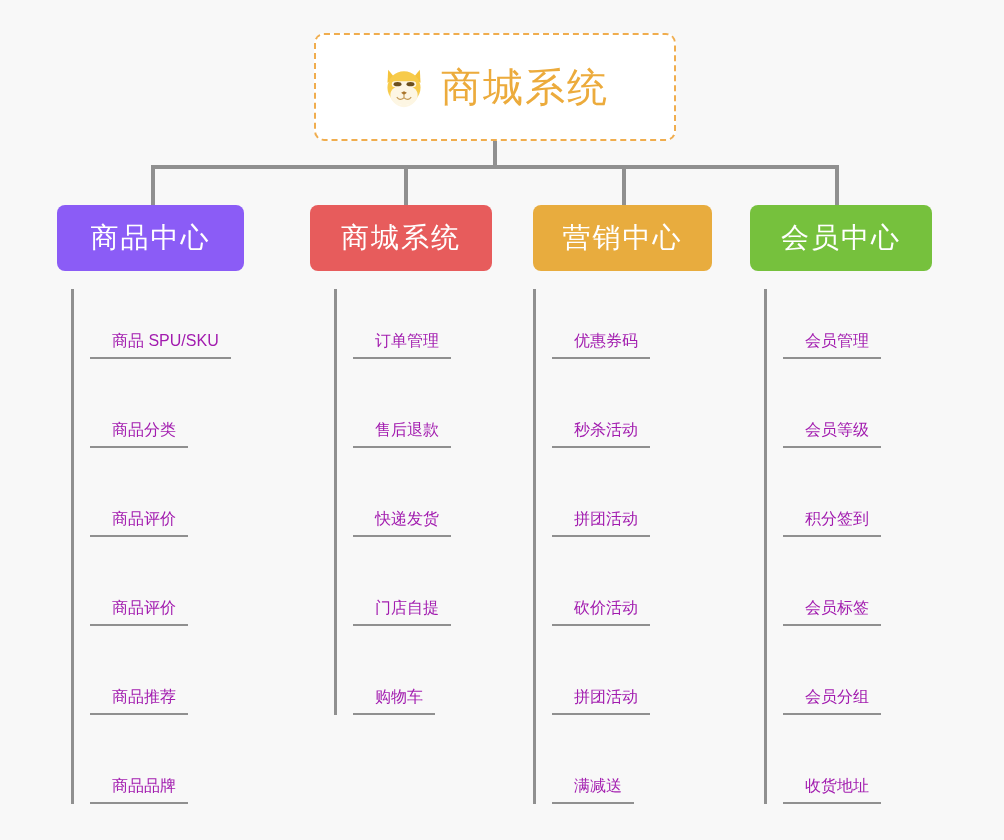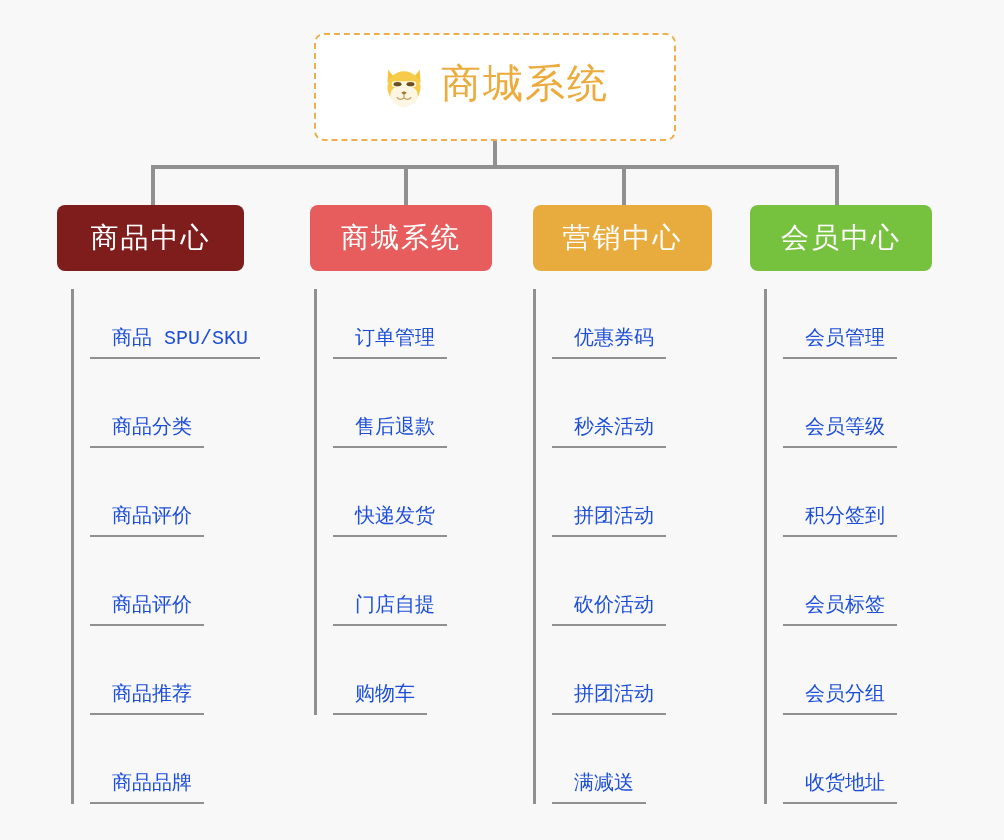--- a/index.html
+++ b/index.html
@@ -13,21 +13,20 @@
     background: #f8f8f8;
     font-family: "Liberation Sans", "DejaVu Sans", sans-serif;
     overflow: hidden;
   }
 
   #mindmap {
     position: relative;
     width: 995px;
     height: 840px;
     background: #f8f8f8;
-    font-family: Liberation Mono, monospace;
   }
 
   
   .root-node {
     position: absolute;
     left: 314px;
     top: 33px;
     width: 362px;
     height: 108px;
     box-sizing: border-box;
@@ -116,34 +115,34 @@
 
   
   .leaf-list {
     position: relative;
     margin-top: 18px;
     padding-left: 16px;
     border-left: 3px solid #909090;
     width: 230px;
   }
   .branch-1 .leaf-list { margin-left: 14px; }
-  .branch-2 .leaf-list { margin-left: 4px; }
+  .branch-2 .leaf-list { margin-left: 24px; }
   .branch-3 .leaf-list { margin-left: 0; }
   .branch-4 .leaf-list { margin-left: 14px; }
 
   .leaf-item {
     height: 89px;
     display: flex;
     align-items: flex-end;
     box-sizing: border-box;
   }
   .leaf-label {
     display: inline-block;
-    font-size: 20px;
-    color: #1d4ed8;
+    font-size: 16px;
+    color: #a21caf;
     line-height: 1.1;
     padding: 0 12px 7px 22px;
     border-bottom: 2px solid #909090;
     white-space: nowrap;
   }
 
   
   .leaf-item:first-child { height: 70px; }
 </style>
 </head>
@@ -174,21 +173,21 @@
   <div class="connector-layer">
     <div class="conn conn-v-root" style="background: rgb(144, 144, 144);"></div>
     <div class="conn conn-h-bus" style="background: rgb(144, 144, 144);"></div>
     <div class="conn conn-v-1" style="background: rgb(144, 144, 144);"></div>
     <div class="conn conn-v-2" style="background: rgb(144, 144, 144);"></div>
     <div class="conn conn-v-3" style="background: rgb(144, 144, 144);"></div>
     <div class="conn conn-v-4" style="background: rgb(144, 144, 144);"></div>
   </div>
 
   <div class="branch branch-1">
-    <div class="branch-head" style="background: #7f1d1d;">
+    <div class="branch-head" style="background: #8b5cf6;">
       <span>商品中心</span>
     </div>
     <div class="leaf-list">
       <div class="leaf-item">
           <span class="leaf-label">商品 SPU/SKU</span>
         </div>
       <div class="leaf-item">
           <span class="leaf-label">商品分类</span>
         </div>
       <div class="leaf-item">

